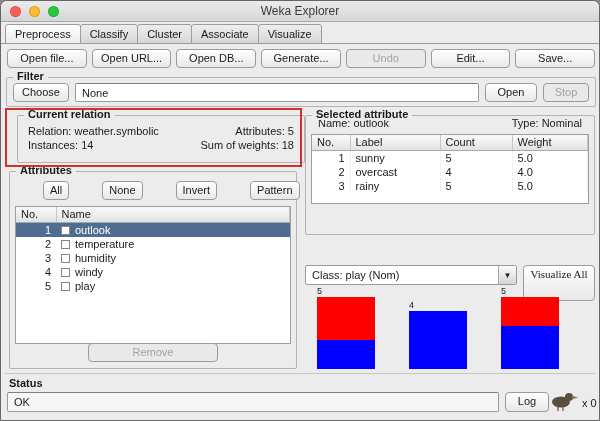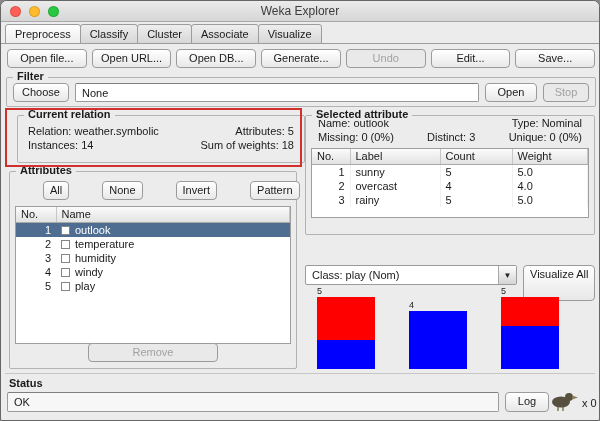--- a/index.html
+++ b/index.html
@@ -72,21 +72,21 @@
   .cb { display: inline-block; width: 9px; height: 9px; background: #fff; border: 1px solid #858585; margin-right: 5px; vertical-align: -1px; }
   #remove-button { position: absolute; left: 50%; transform: translateX(-50%); bottom: 6px; width: 130px; text-align: center; }
   
   #class-row { position: absolute; left: 304px; top: 264px; width: 290px; display: flex; gap: 6px; }
   #class-combo { flex: 1; background: #fff; border: 1px solid #9b9b9b; border-radius: 2px; height: 20px; display: flex; align-items: center; }
   .combo-text { flex: 1; padding: 0 6px; white-space: nowrap; overflow: hidden; }
   .combo-arrow {
     width: 18px; height: 100%; background: linear-gradient(#fdfdfd, #d5d5d5); border-left: 1px solid #a8a8a8;
     display: flex; align-items: center; justify-content: center; font-size: 8px; color: #222;
   }
-  #visualize-all-button { width: 72px; height: 36px; }
+  #visualize-all-button { width: 72px; height: 36px; font-family: Liberation Serif, serif; }
   
   #class-histogram {
     position: absolute; left: 304px; top: 286px; width: 290px; height: 82px;
     display: flex; align-items: flex-end; justify-content: space-between; padding: 0 36px 0 12px;
   }
   .bar-wrap { display: flex; flex-direction: column; align-items: flex-start; }
   .bar-count { font-size: 9px; line-height: 9px; margin-bottom: 1px; }
   .bar { width: 58px; display: flex; flex-direction: column; }
   .bar-seg { width: 100%; }
   
@@ -153,25 +153,20 @@
       <span>Sum of weights: 18</span>
     </div>
   </div>
   <div id="annotation-rect" style="border-color: rgb(208, 49, 45);"></div>
 
   <div class="group" id="selected-attribute">
     <span class="gtitle">Selected attribute</span>
     <div class="sa-row pad-top">
       <span>Name: outlook</span>
       <span>Type: Nominal</span>
-    </div>
-    <div class="sa-row">
-      <span>Missing: 0 (0%)</span>
-      <span>Distinct: 3</span>
-      <span>Unique: 0 (0%)</span>
     </div>
     <div class="tblwrap" id="sa-tblwrap">
       <table id="sa-table">
         <colgroup>
             <col style="width:38px">
             <col style="width:90px">
             <col style="width:72px">
             <col>
           </colgroup>
         <thead>

